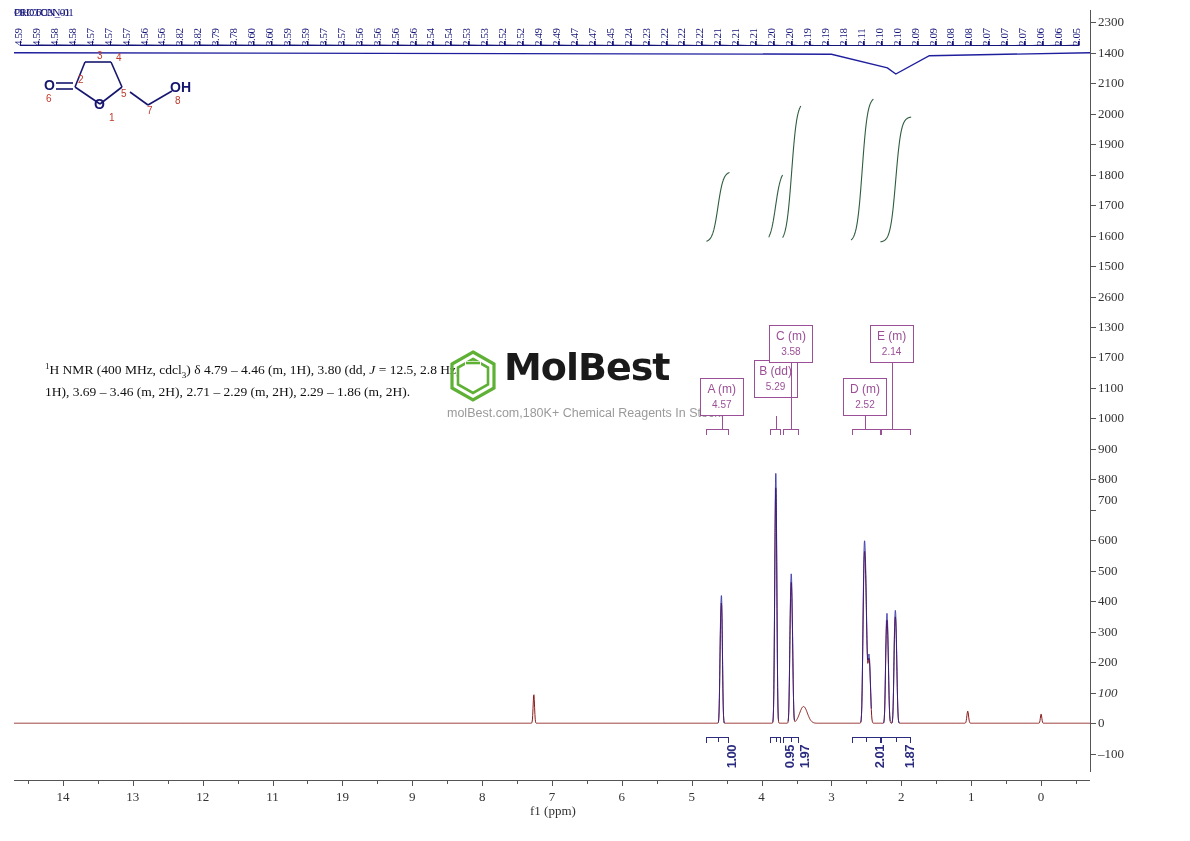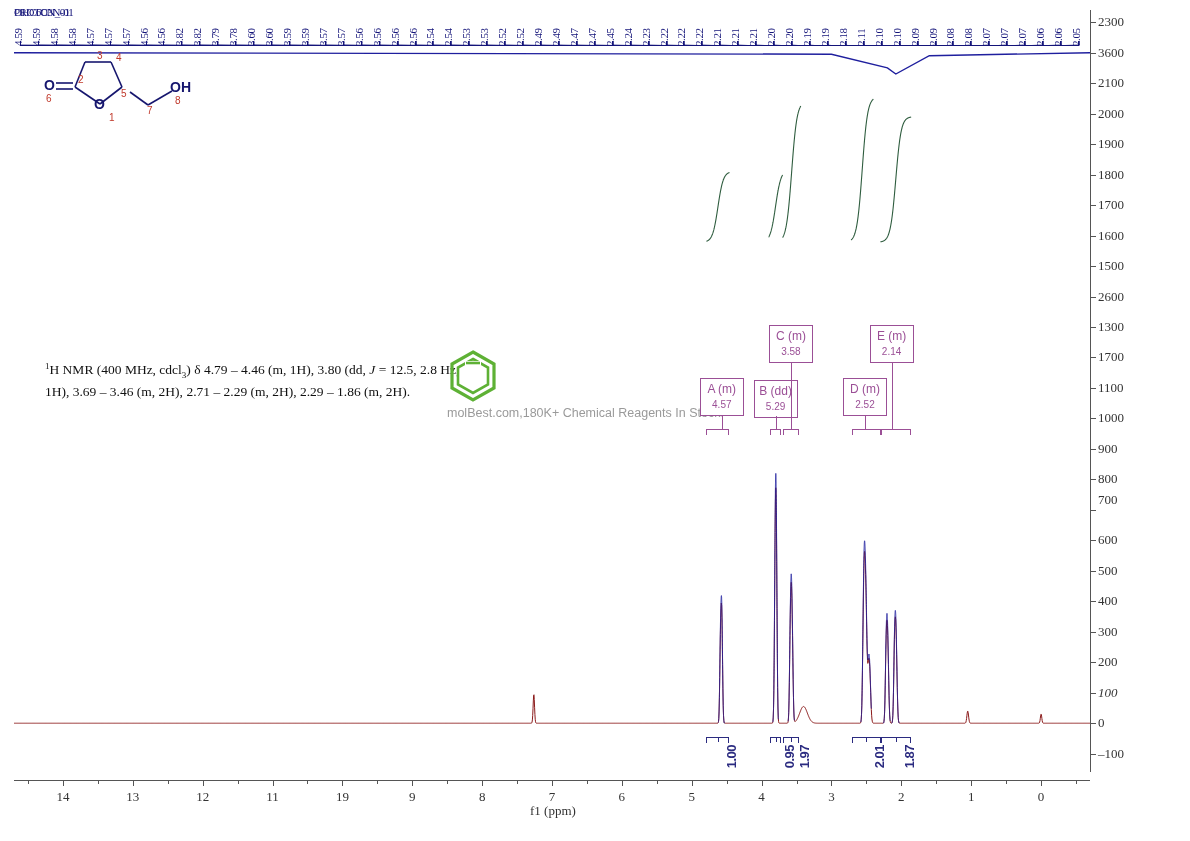--- a/index.html
+++ b/index.html
@@ -470,31 +470,32 @@
     <span>2.71 – 2.29 (m, 2H), 2.29 – 1.86 (m, 2H).</span>
   </div>
 
   <div id="watermark" class="abs">
     <svg id="wm-logo" width="52" height="56">
       <polygon points="26,4 47,16 47,40 26,52 5,40 5,16" fill="none" stroke="#5eb135" stroke-width="3.2"></polygon>
       <polygon points="26,11 41,19.5 41,36.5 26,45 11,36.5 11,19.5" fill="none" stroke="#5eb135" stroke-width="2.6"></polygon>
       <line x1="18" y1="15" x2="34" y2="15" stroke="#ffffff" stroke-width="4"></line>
       <line x1="19" y1="15" x2="33" y2="15" stroke="#5eb135" stroke-width="2.6"></line>
     </svg>
+    <span id="wm-word">MolBest</span>
     <span id="wm-tagline">molBest.com,180K+ Chemical Reagents In Stock.</span>
   </div>
 
   <div id="multiplet-layer" class="abs" style="left:0;top:0;width:1190px;height:841px;">
       <div class="mbox" style="left: 699.784px; top: 378px; width: 44px; height: 38px;">
         <span class="mlab">A (m)</span>
         <span class="mval">4.57</span>
       </div>
       <div class="mstem" style="left: 721.784px; top: 416px; height: 13px;"></div>
       <div class="mbracket" style="left: 706.413px; width: 23.0571px; top: 429px;"></div>
-      <div class="mbox" style="left: 753.584px; top: 380px; width: 44px; height: 38px;">
+      <div class="mbox" style="left: 753.584px; top: 360px; width: 44px; height: 38px;">
         <span class="mlab">B (dd)</span>
         <span class="mval">5.29</span>
       </div>
       <div class="mstem" style="left: 775.584px; top: 416px; height: 13px;"></div>
       <div class="mbracket" style="left: 769.995px; width: 11.1792px; top: 429px;"></div>
       <div class="mbox" style="left: 768.956px; top: 325px; width: 44px; height: 38px;">
         <span class="mlab">C (m)</span>
         <span class="mval">3.58</span>
       </div>
       <div class="mstem" style="left: 790.956px; top: 363px; height: 66px;"></div>
@@ -570,21 +571,21 @@
       <div class="ytlabel" style="top: 195.072px;">1700</div>
       <div class="ytick" style="top: 164.592px;"></div>
       <div class="ytlabel" style="top: 164.592px;">1800</div>
       <div class="ytick" style="top: 134.112px;"></div>
       <div class="ytlabel" style="top: 134.112px;">1900</div>
       <div class="ytick" style="top: 103.632px;"></div>
       <div class="ytlabel" style="top: 103.632px;">2000</div>
       <div class="ytick" style="top: 73.152px;"></div>
       <div class="ytlabel" style="top: 73.152px;">2100</div>
       <div class="ytick" style="top: 42.672px;"></div>
-      <div class="ytlabel" style="top: 42.672px;">3600</div>
+      <div class="ytlabel" style="top: 42.672px;">1400</div>
       <div class="ytick" style="top: 12.192px;"></div>
       <div class="ytlabel" style="top: 12.192px;">2300</div>
     </div>
 
   <div id="x-axis" class="abs">
     <div class="axisline"></div>
   <div class="xtick" style="left: 48.9091px;"></div>
       <div class="xtlabel" style="left: 48.9091px;">14</div>
       <div class="xtick minor" style="left: 83.8442px;"></div>
       <div class="xtick" style="left: 118.779px;"></div>

